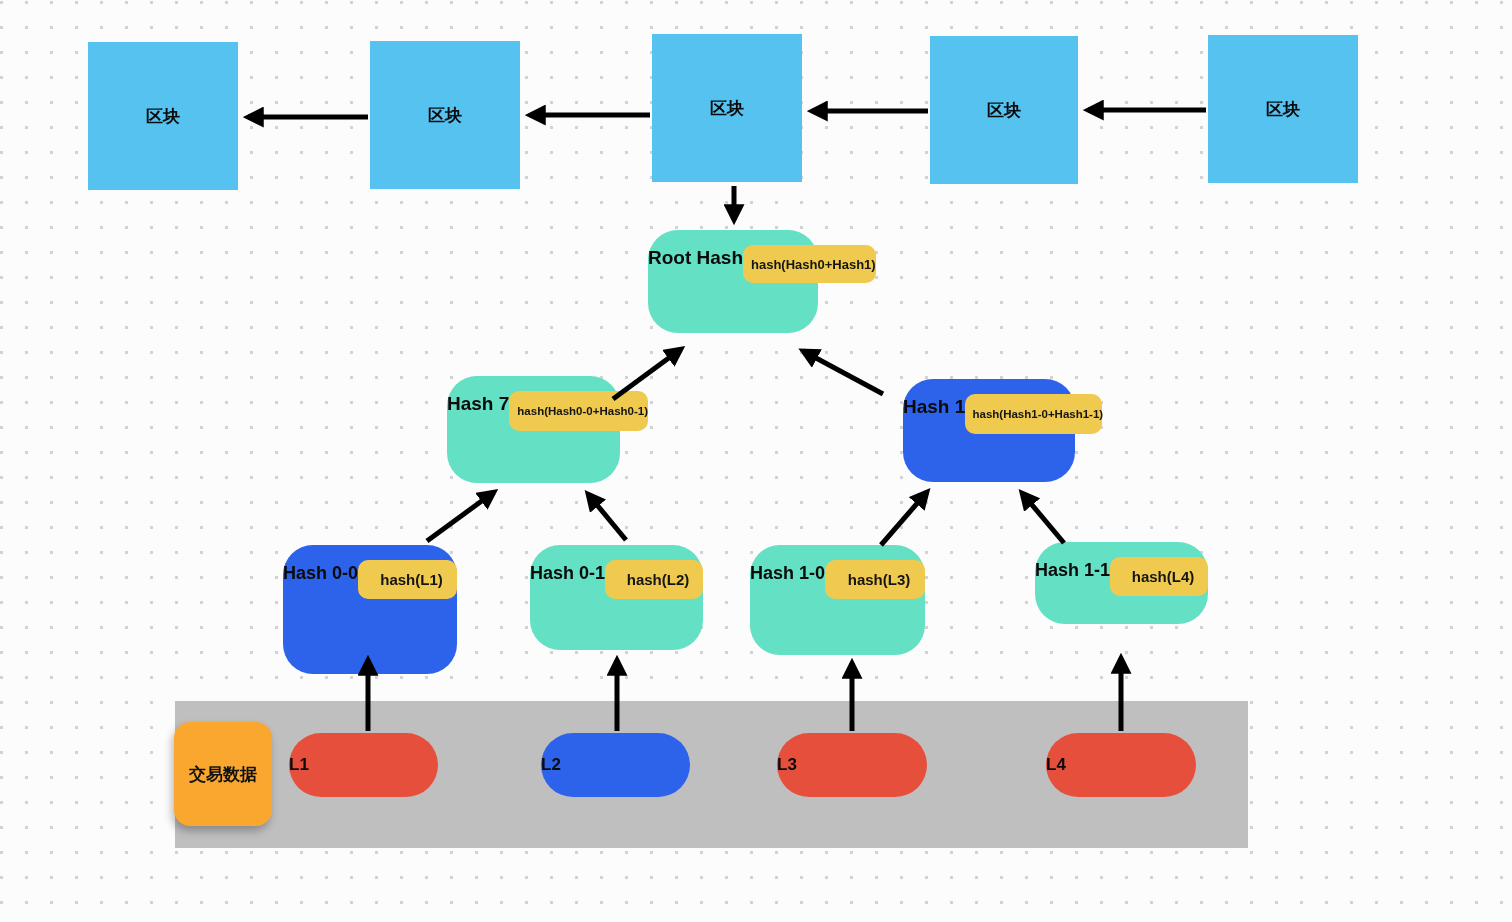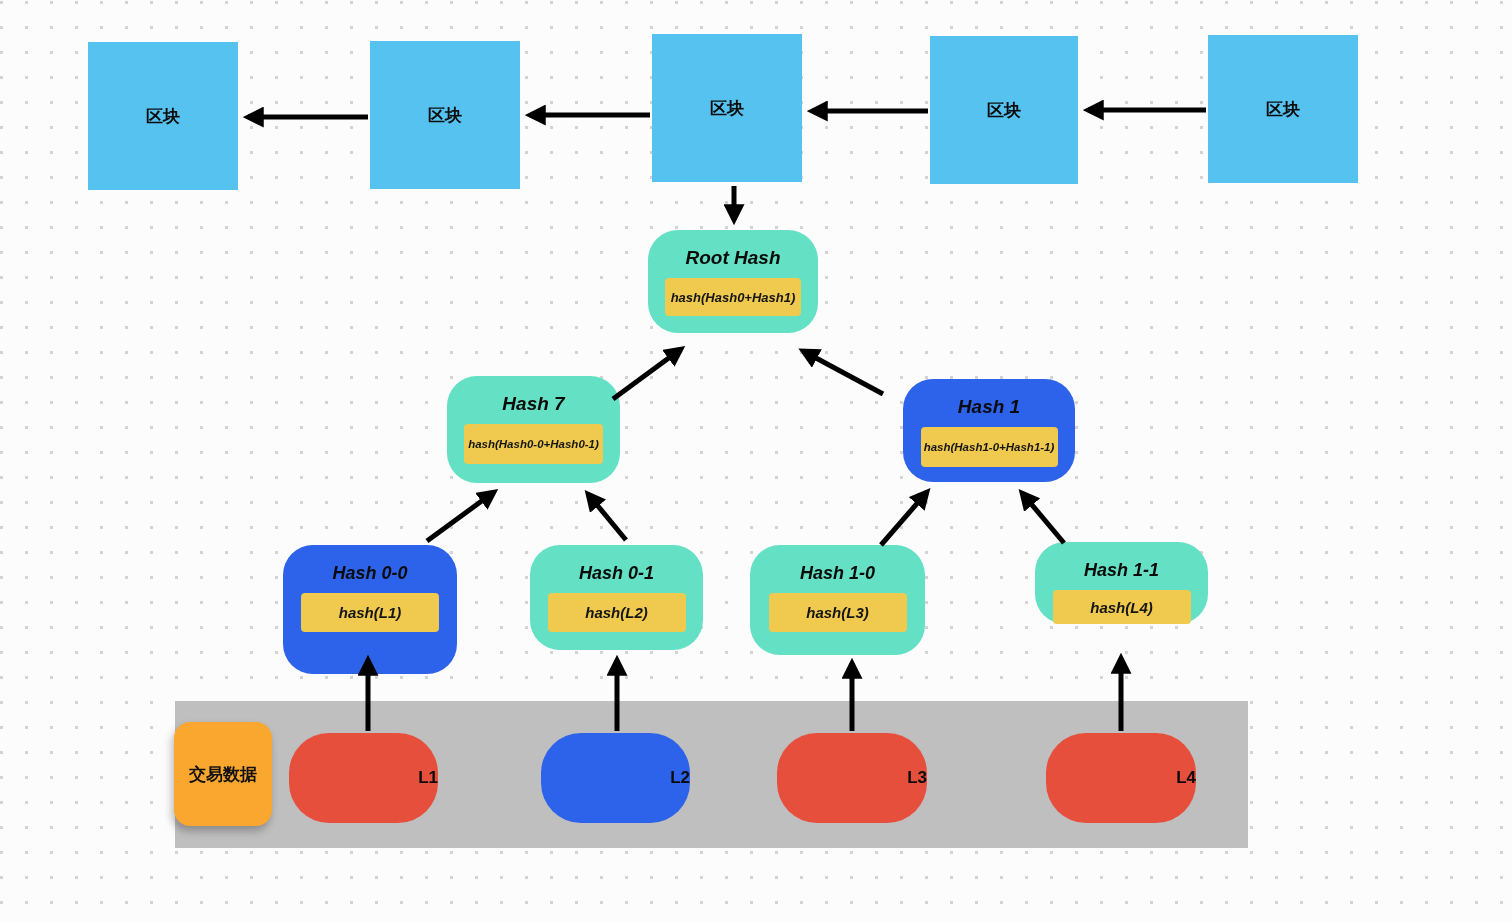--- a/index.html
+++ b/index.html
@@ -29,38 +29,38 @@
   #block-1 { left: 88px;   top: 42px; }
   #block-2 { left: 370px;  top: 41px; }
   #block-3 { left: 652px;  top: 34px; }
   #block-4 { left: 930px;  top: 36px; width: 148px; }
   #block-5 { left: 1208px; top: 35px; }
 
   
   .hash-node {
     position: absolute;
     border-radius: 30px;
-    display: flex; flex-direction: column; align-items: center;
+    display: flex; flex-direction: row; 
     box-sizing: border-box;
     padding-top: 15px;
-    font-style: italic;
   }
   .hash-node--teal { background: var(--teal, #64E0C4); }
   .hash-node--blue { background: var(--royal-blue, #2D63EA); }
   .hash-title {
     font-size: 19px; font-weight: 700; color: #0b0b0b;
     line-height: 26px; margin-bottom: 7px; white-space: nowrap;
   }
   .hash-title--small { font-size: 18px; }
   .hash-formula {
     background: var(--yellow, #F0CA4E);
     color: #151515; font-weight: 700;
     display: flex; align-items: center; justify-content: center;
-    white-space: nowrap; border-radius: 4px;
+    white-space: nowrap; border-radius: 10px;
     box-sizing: border-box;
+    padding-left: 8px;
   }
   #node-root    { left: 648px;  top: 230px; width: 170px; height: 103px; }
   #node-hash0   { left: 447px;  top: 376px; width: 173px; height: 107px; }
   #node-hash1   { left: 873px;  top: 379px; width: 172px; height: 103px; margin-left: 30px; }
   #node-hash00  { left: 283px;  top: 545px; width: 174px; height: 129px; }
   #node-hash01  { left: 530px;  top: 545px; width: 173px; height: 105px; }
   #node-hash10  { left: 750px;  top: 545px; width: 175px; height: 110px; }
   #node-hash11  { left: 1035px; top: 542px; width: 173px; height: 82px; }
   #node-root   .hash-formula { width: 136px; height: 38px; font-size: 13px; }
   #node-hash0  .hash-formula { width: 139px; height: 40px; font-size: 11.5px; }
@@ -82,23 +82,23 @@
     left: 174px; top: 722px; width: 98px; height: 104px;
     background: var(--sticky-orange, #FAA72F);
     display: flex; align-items: center; justify-content: center;
     font-size: 17px; font-weight: 700; color: #111;
     box-shadow: -2px 5px 8px rgba(0,0,0,0.28);
     z-index: 3;
     border-radius: 16px;
   }
   .leaf {
     position: absolute;
-    top: 733px; width: 149px; height: 90px;
+    top: 733px; width: 149px; height: 64px;
     border-radius: 40px;
-    display: flex; align-items: center; justify-content: flex-end;
+    display: flex; align-items: center; justify-content: flex-start;
     font-size: 17px; font-weight: 700; color: #0b0b0b;
     z-index: 2;
   }
   .leaf--red  { background: var(--red, #E74F3D); }
   .leaf--blue { background: var(--royal-blue, #2D63EA); }
   #leaf-l1 { left: 289px; }
   #leaf-l2 { left: 541px; }
   #leaf-l3 { left: 777px; width: 150px; }
   #leaf-l4 { left: 1046px; width: 150px; }
 

